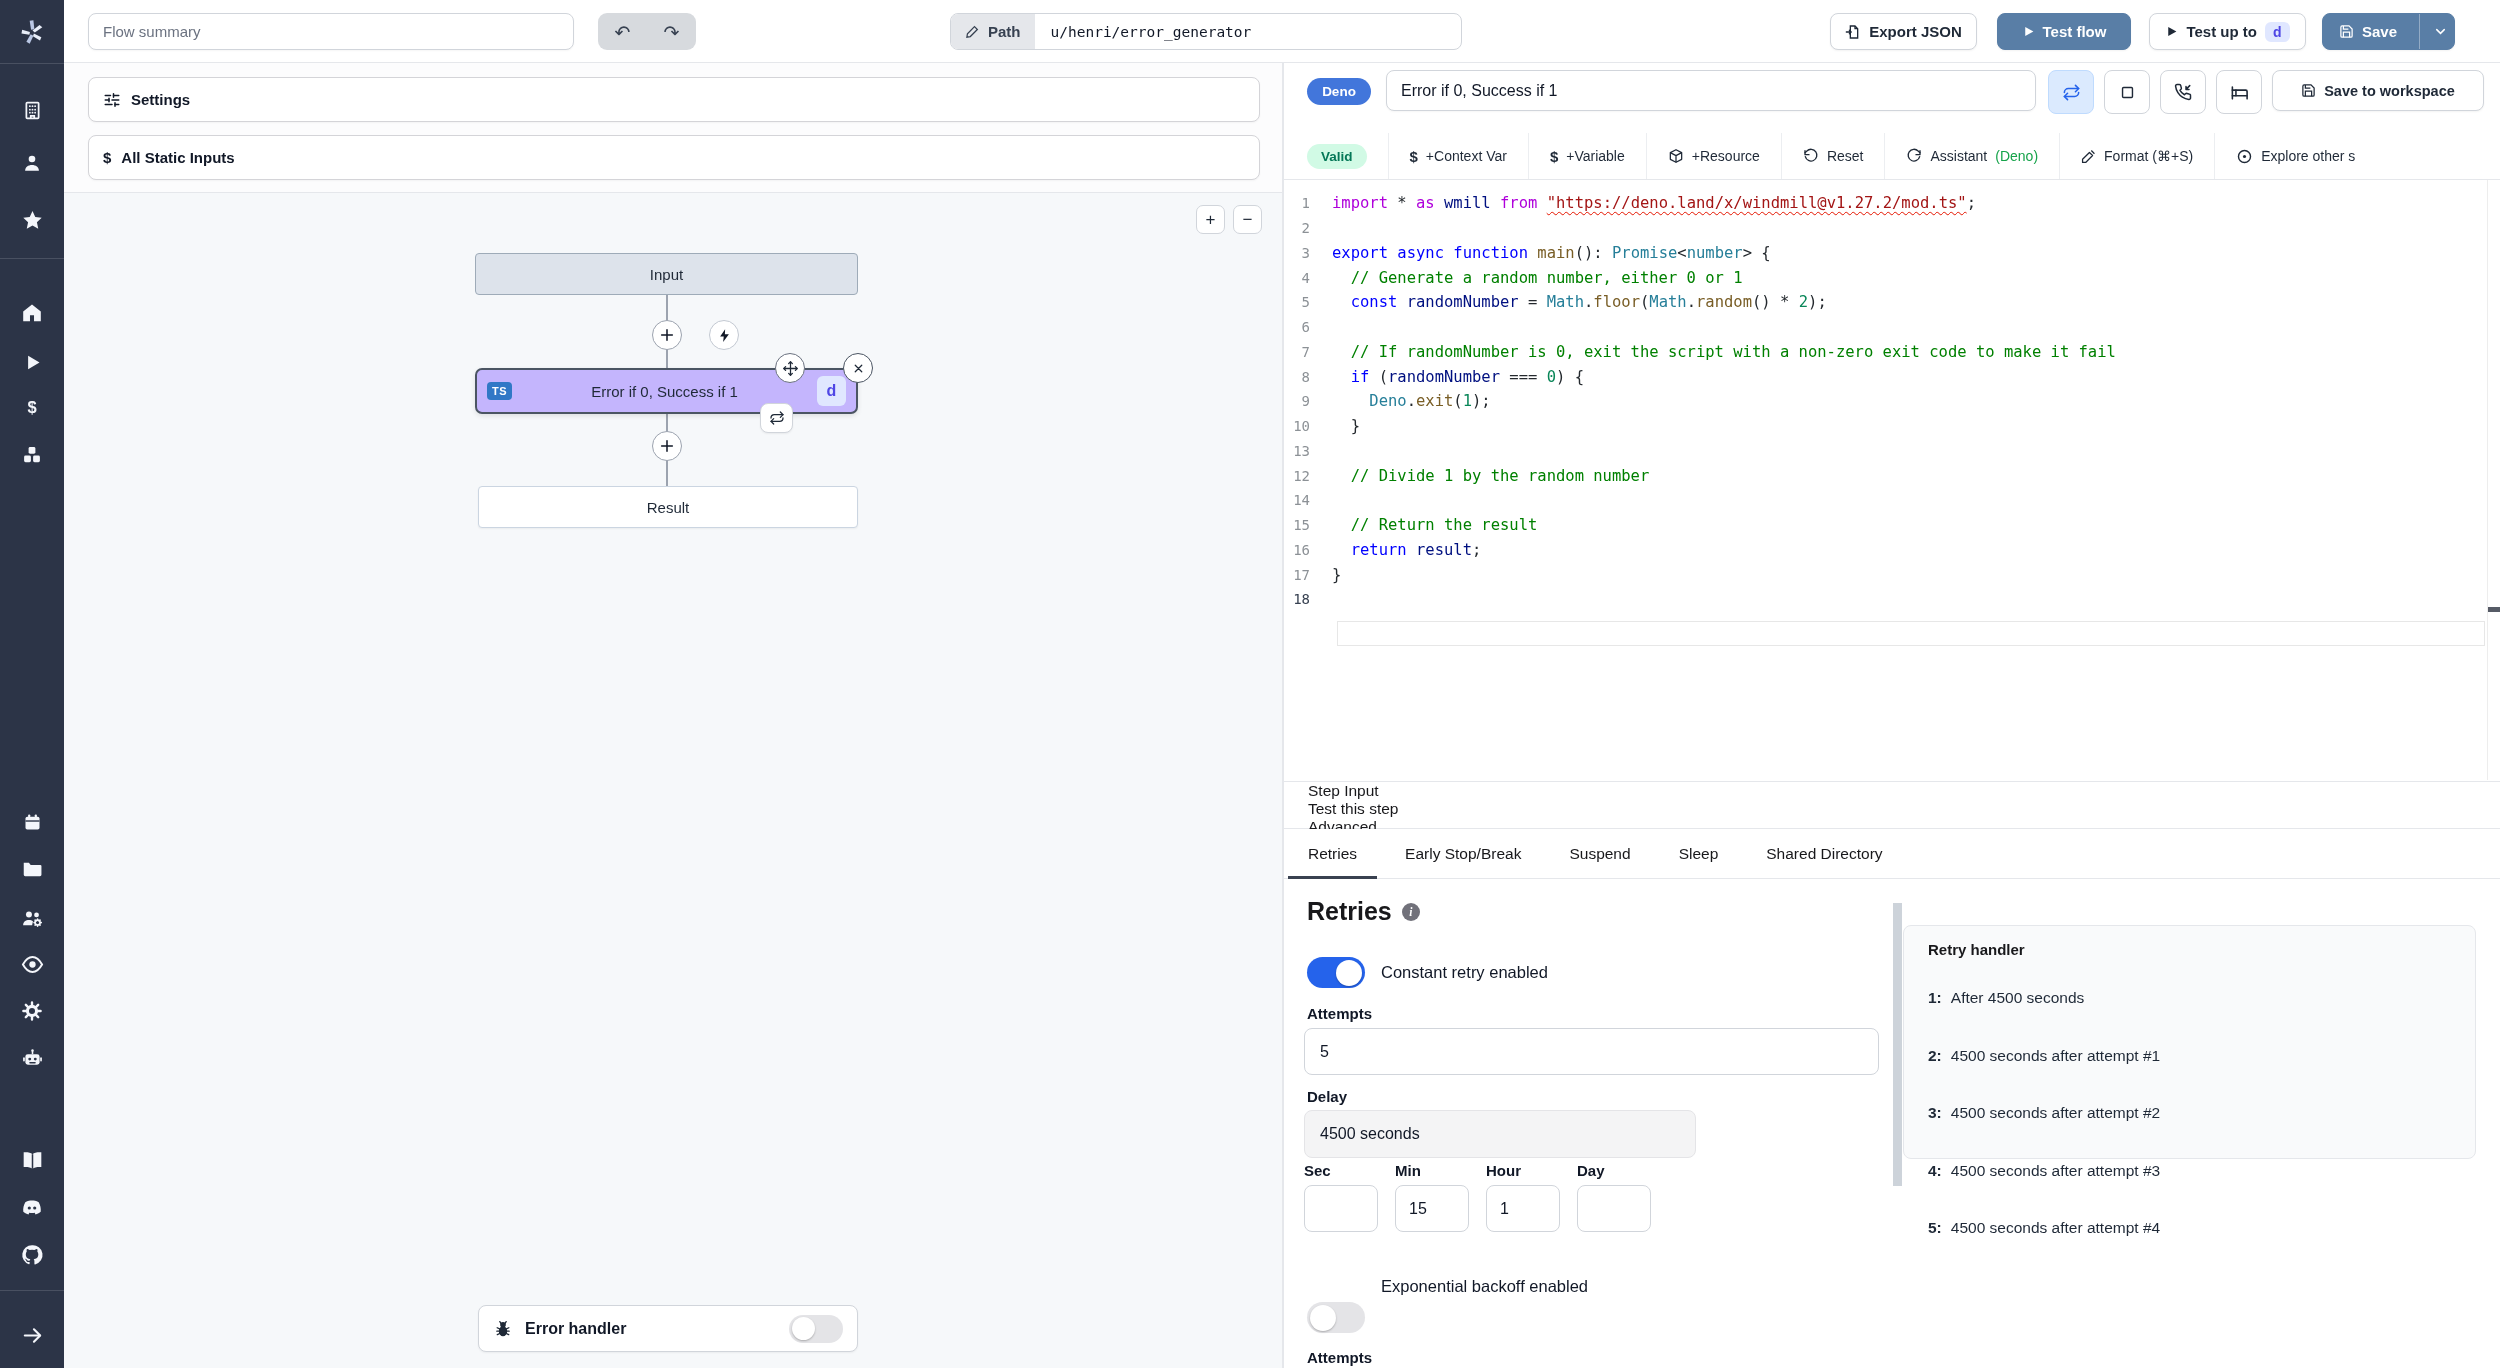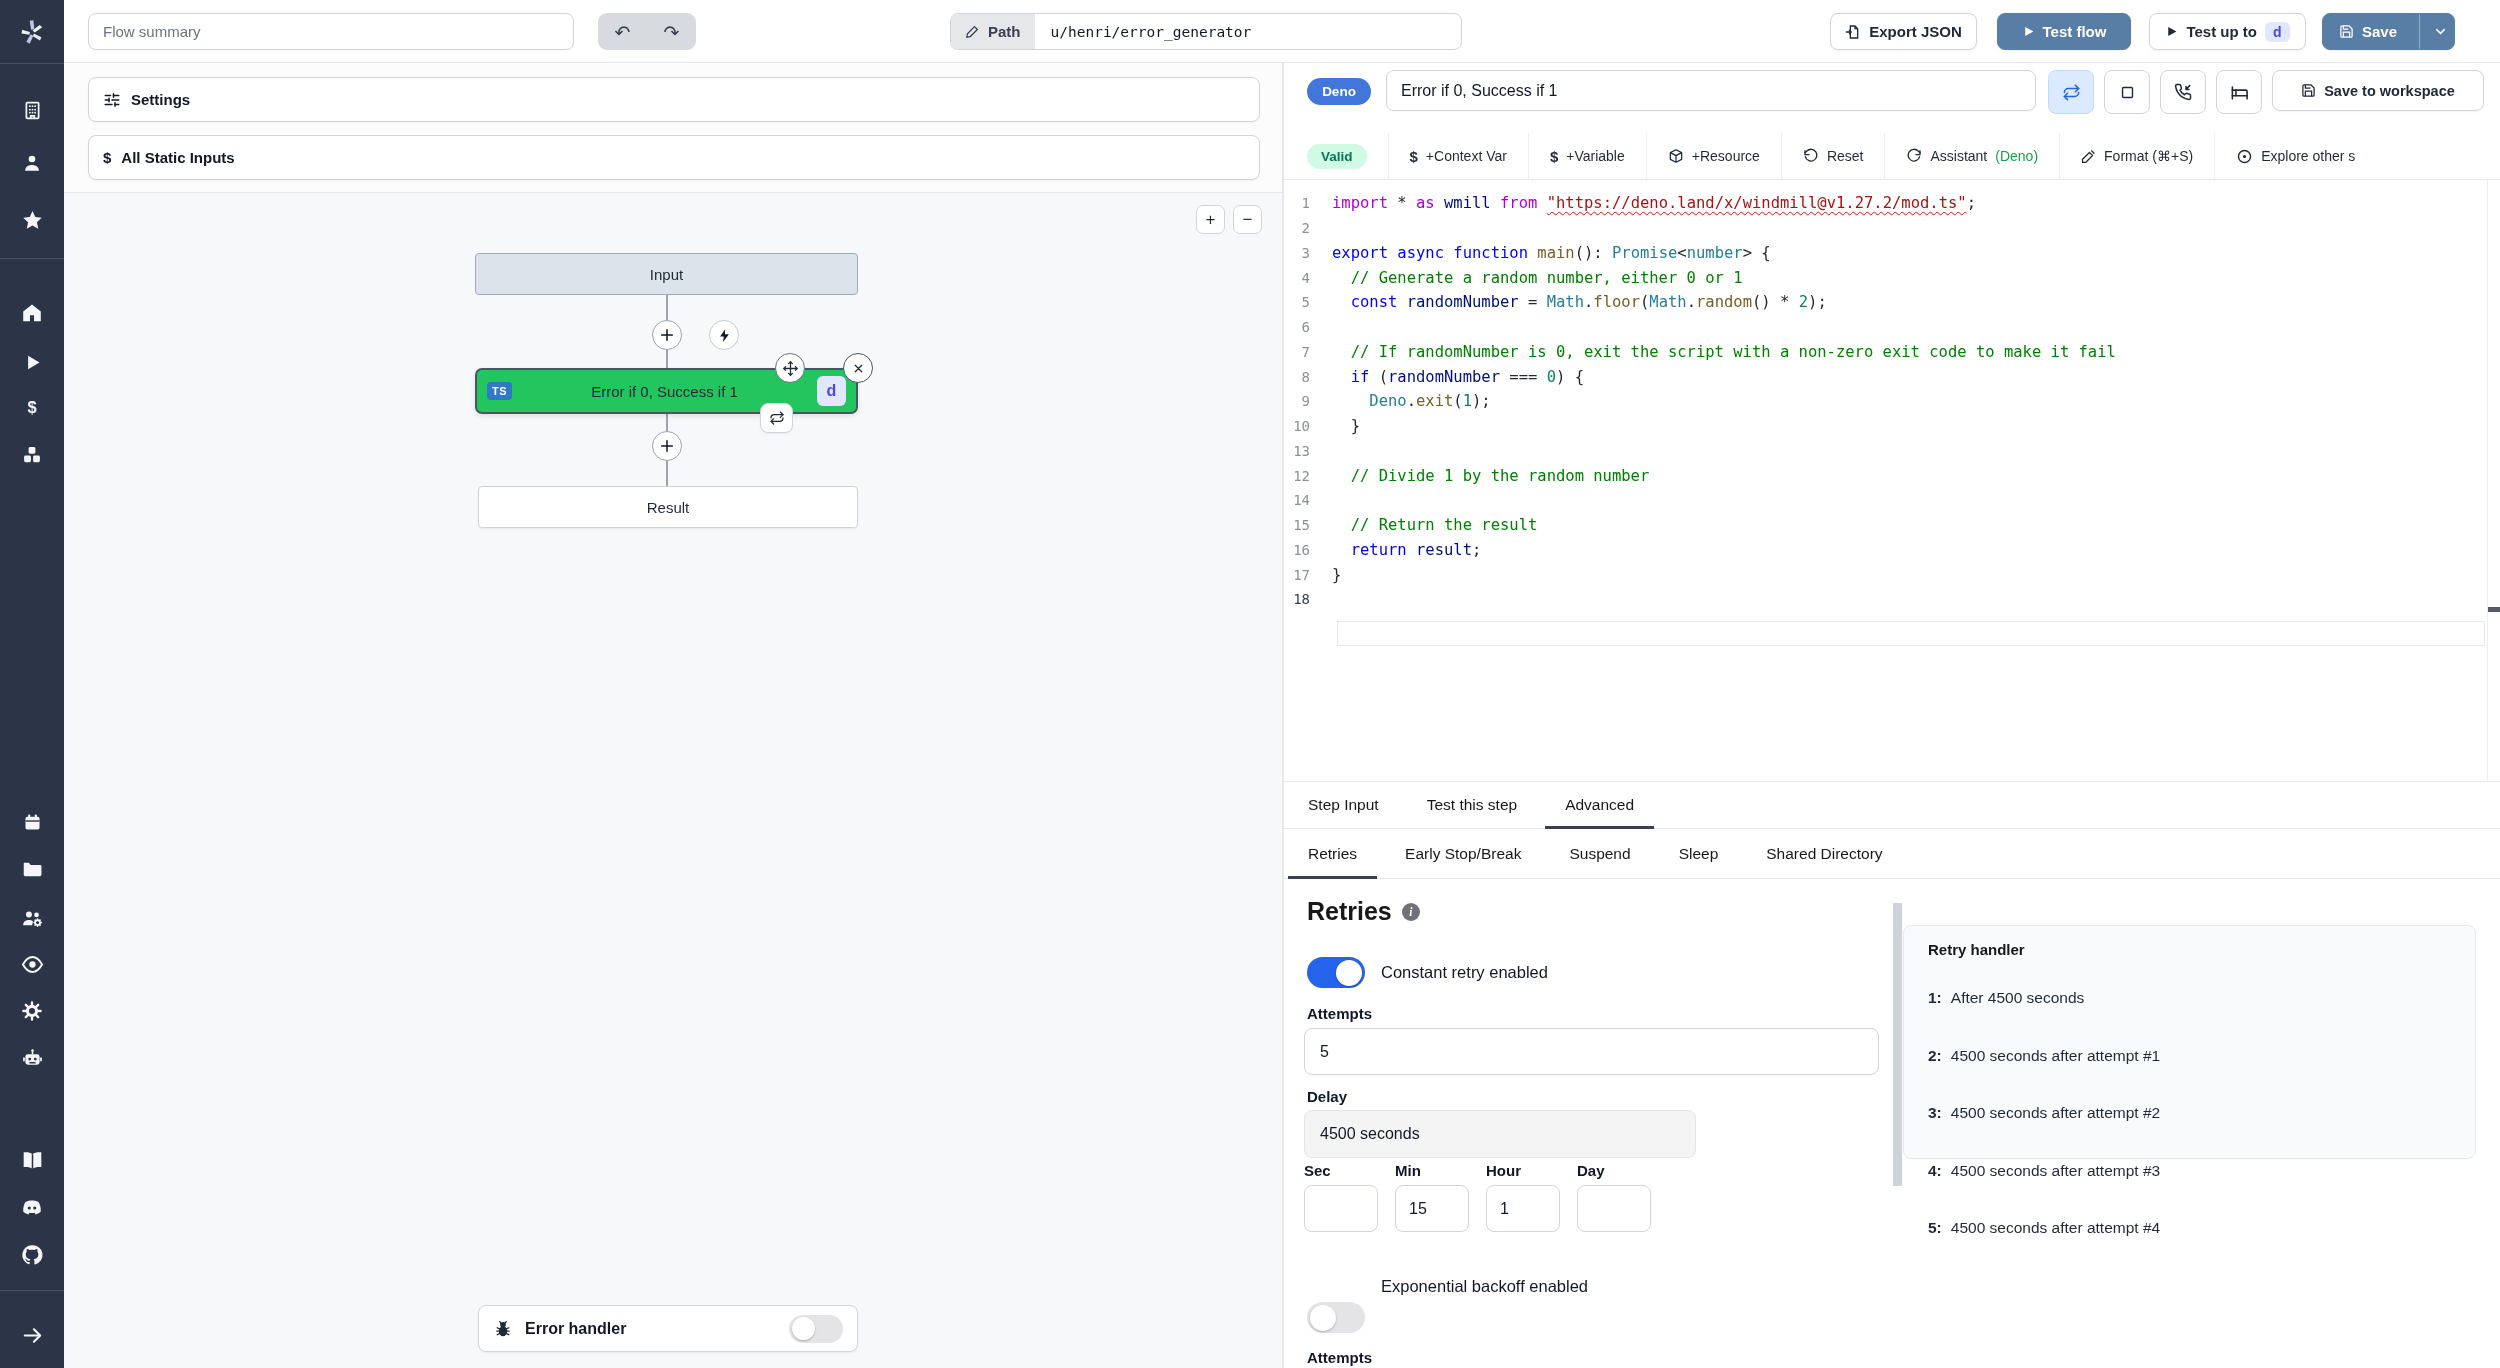--- a/index.html
+++ b/index.html
@@ -29,21 +29,21 @@
 
   
   .flow-top { left:64px; top:63px; width:1219px; height:129px; background:#fcfcfd; border-right:1px solid #e5e7eb; }
   .card { background:#fff; border:1px solid #d4d4d8; border-radius:8px; display:flex; align-items:center; gap:10px; padding:0 14px; font-size:15px; font-weight:700; color:#111827; box-shadow:0 1px 2px rgba(0,0,0,.04); cursor:pointer; }
   .canvas { left:64px; top:192px; width:1219px; height:1176px; background:#f6f8fa; border-top:1px solid #e5e7eb; border-right:1px solid #e5e7eb; }
   .zoom-btn { width:29px; height:29px; background:#fff; border:1px solid #d1d5db; border-radius:7px; display:flex; align-items:center; justify-content:center; font-size:17px; color:#1f2937; cursor:pointer; }
   .edge { width:2px; background:#9ca3af; }
   .node { display:flex; align-items:center; justify-content:center; font-size:15px; color:#1f2937; cursor:pointer; }
   .node-input { background:#dde3eb; border:1px solid #9eabb8; border-radius:4px; }
   .node-plain { background:#ffffff; border:1px solid #cbd5e1; border-radius:4px; box-shadow:0 1px 2px rgba(0,0,0,.05); }
-  .node-selected { background:#22c55e; border:2px solid #4b5563; border-radius:7px; box-shadow:0 2px 5px rgba(0,0,0,.10); justify-content:space-between; padding:0 10px; }
+  .node-selected { background:#c4b5fd; border:2px solid #4b5563; border-radius:7px; box-shadow:0 2px 5px rgba(0,0,0,.10); justify-content:space-between; padding:0 10px; }
   .ts-badge { background:#3178c6; color:#fff; font-weight:700; font-size:11px; border-radius:4px; padding:3px 5px; letter-spacing:.5px; }
   .d-badge { background:#e0e7ff; color:#4f46e5; font-weight:700; font-size:16px; border-radius:6px; width:29px; height:30px; display:flex; align-items:center; justify-content:center; }
   .hcircle { background:#fff; border:1.5px solid #9ca3af; border-radius:50%; display:flex; align-items:center; justify-content:center; color:#111827; cursor:pointer; }
   .hsquare { background:#fff; border:1px solid #d1d5db; border-radius:8px; display:flex; align-items:center; justify-content:center; color:#1f2937; cursor:pointer; box-shadow:0 1px 2px rgba(0,0,0,.06); }
   .toggle { border-radius:16px; position:relative; cursor:pointer; }
   .toggle .knob { position:absolute; top:2.5px; background:#fff; border-radius:50%; box-shadow:0 1px 2px rgba(0,0,0,.25); }
   .tg-on { background:#2563eb; }
   .tg-off { background:#e4e4e7; }
 
   
@@ -550,21 +550,21 @@
       </div>
       <div class="cl active">
         <span class="ln">18</span>
         <span class="ct"></span>
       </div>
     </div>
   <div class="abs cur-line" style="left:1337px;top:621px;width:1148px;height:25px;"></div>
   <div class="abs overview-rule" style="left:2487px;top:180px;width:13px;height:600px;"></div>
   <div class="abs" style="left:2488px;top:607px;width:12px;height:5px;background:#565b66;"></div>
 
-  <div class="tabrow abs" id="main-tabs" style="top:781px;height:48px;border-top:1px solid #e5e7eb;border-bottom:1px solid #e5e7eb;">
+  <div class="tabrow abs" id="main-tabs" style="top:781px;height:48px;border-top:1px solid #e5e7eb;border-bottom:1px solid #e5e7eb;flex-direction:column;">
       <div class="tab">Step Input</div>
       <div class="tab">Test this step</div>
       <div class="tab active">Advanced</div>
     </div>
   <div class="tabrow abs" id="sub-tabs" style="top:829px;height:50px;border-bottom:1px solid #e5e7eb;font-size:15px;">
       <div class="tab active">Retries</div>
       <div class="tab">Early Stop/Break</div>
       <div class="tab">Suspend</div>
       <div class="tab">Sleep</div>
       <div class="tab">Shared Directory</div>

